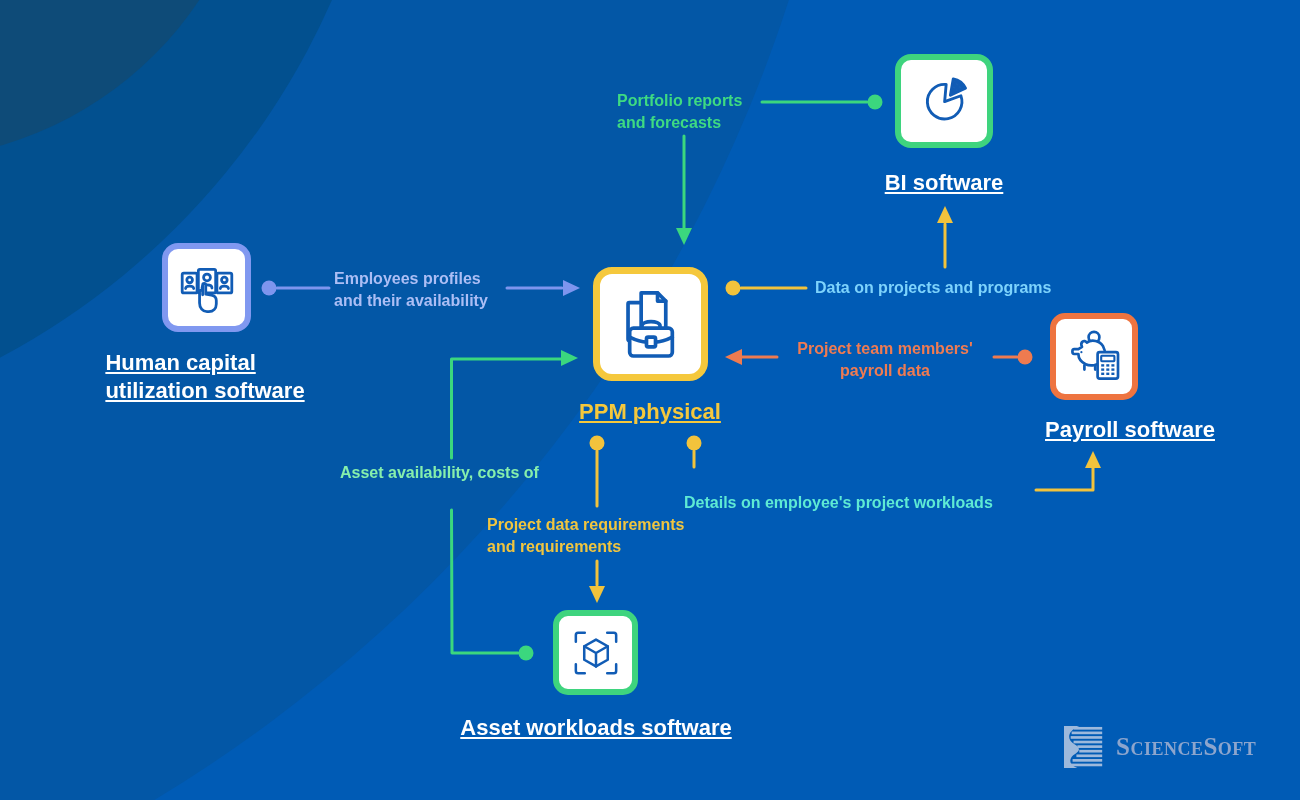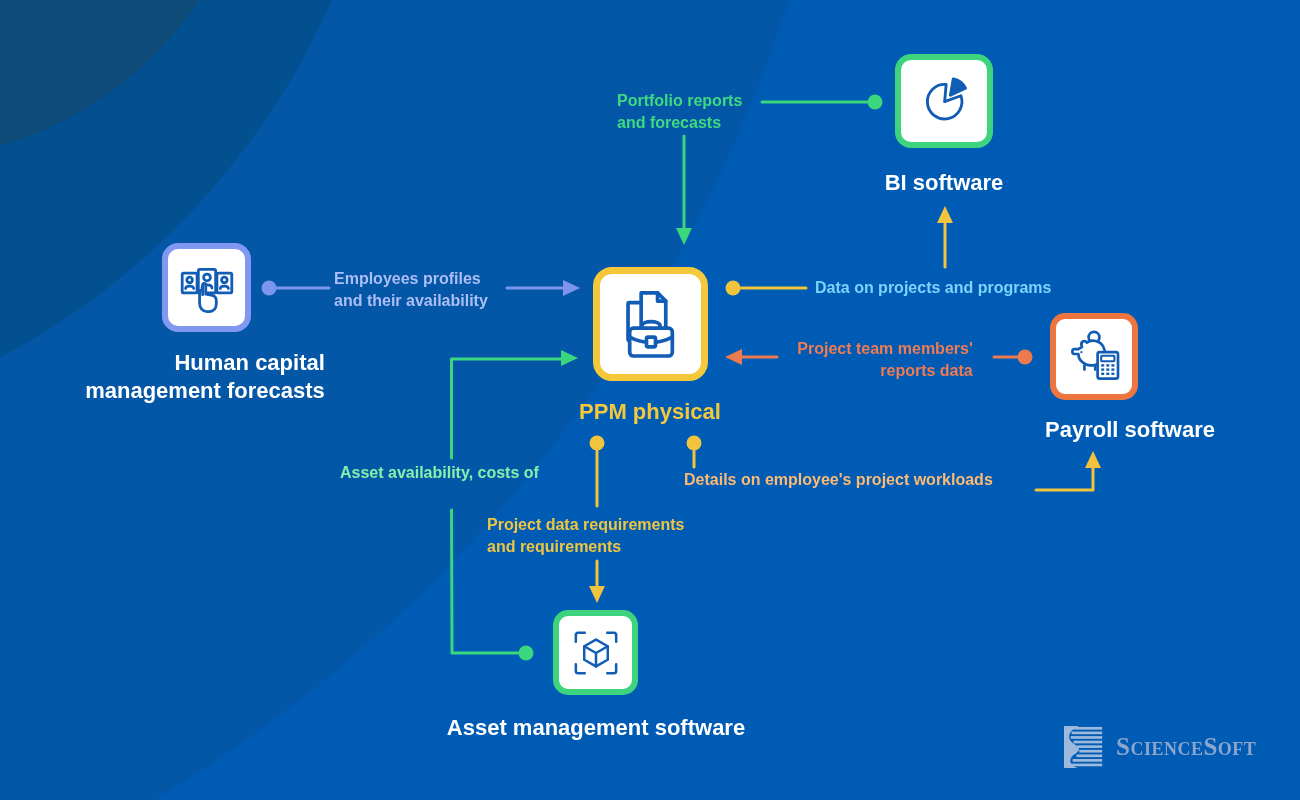--- a/index.html
+++ b/index.html
@@ -20,39 +20,39 @@
     display:flex;align-items:center;justify-content:center;
   }
   #tile-hcm    {left:162px; top:243px; width:89px;  height:89px;  border:6px solid #8098F0; border-radius:16px;}
   #tile-ppm    {left:593px; top:267px; width:115px; height:114px; border:7px solid #F5C83C; border-radius:19px;}
   #tile-bi     {left:895px; top:54px;  width:98px;  height:94px;  border:6px solid #3ED47E; border-radius:16px;}
   #tile-payroll{left:1050px;top:313px; width:88px;  height:87px;  border:6px solid #EE7440; border-radius:15px;}
   #tile-asset  {left:553px; top:610px; width:85px;  height:85px;  border:6px solid #3ED47E; border-radius:15px;}
 
   .node-label{
     position:absolute;color:#ffffff;font-weight:700;font-size:22px;line-height:28px;
-    text-align:right;transform:translateX(-50%);white-space:nowrap;
+    text-align:left;transform:translateX(-50%);white-space:nowrap;text-decoration:underline;
   }
   .node-label span{display:block;}
   #label-bi     {left:944px; top:169px;}
   #label-hcm    {left:205px; top:349px;}
   #label-ppm    {left:650px; top:398px;color:#F5C83C;}
   #label-payroll{left:1094px;top:416px;margin-left:36px;}
   #label-asset  {left:596px; top:714px;}
 
   .edge-label{
     position:absolute;font-weight:700;font-size:16px;line-height:21.5px;white-space:nowrap;
   }
   .edge-label span{display:block;}
   #elabel-hcm-ppm   {left:334px;top:268px;color:#ACBEF5;}
   #elabel-bi-ppm    {left:617px;top:90px; color:#3EDA82;}
   #elabel-ppm-bi    {left:815px;top:277px;color:#7dd3fc;}
-  #elabel-payroll-ppm{left:885px;top:338px;color:#EF7B52;text-align:right;transform:translateX(-50%);}
+  #elabel-payroll-ppm{left:885px;top:338px;color:#EF7B52;text-align:center;transform:translateX(-50%);}
   #elabel-ppm-asset {left:487px;top:514px;color:#F0C53F;}
-  #elabel-ppm-payroll{left:684px;top:469px;color:#fdba74;}
+  #elabel-ppm-payroll{left:684px;top:492px;color:#5eead4;}
   #elabel-asset-ppm {left:340px;top:462px;color:#86efac;}
 
   .logo{position:absolute;left:1064px;top:726px;display:flex;align-items:center;}
   .logo-text{
     margin-left:10px;color:#8CA5CD;font-size:25px;font-weight:700;
     font-variant:small-caps;letter-spacing:0.5px;font-family:Liberation Serif, serif;
   }
 </style>
 </head>
 <body>
@@ -185,46 +185,46 @@
       <path d="M30,86 L18,86 Q14,86 14,82 L14,70"></path>
       <path d="M50,26 L71,38 L71,62 L50,74 L29,62 L29,38 Z" fill="#ffffff"></path>
       <path d="M29,38 L50,50 L71,38 M50,50 L50,74"></path>
     </svg>
   </div>
 
   <div class="node-label" id="label-bi">BI software</div>
 
   <div class="node-label" id="label-hcm">
     <span>Human capital</span>
-    <span>management forecasts</span>
+    <span>utilization software</span>
   </div>
 
   <div class="node-label" id="label-ppm">PPM physical</div>
 
   <div class="node-label" id="label-payroll">Payroll software</div>
 
-  <div class="node-label" id="label-asset">Asset management software</div>
+  <div class="node-label" id="label-asset">Asset workloads software</div>
 
   <div class="edge-label" id="elabel-hcm-ppm">
     <span>Employees profiles</span>
     <span>and their availability</span>
   </div>
 
   <div class="edge-label" id="elabel-bi-ppm">
     <span>Portfolio reports</span>
     <span>and forecasts</span>
   </div>
 
   <div class="edge-label" id="elabel-ppm-bi">
     <span>Data on projects and programs</span>
   </div>
 
   <div class="edge-label" id="elabel-payroll-ppm">
     <span>Project team members'</span>
-    <span>reports data</span>
+    <span>payroll data</span>
   </div>
 
   <div class="edge-label" id="elabel-ppm-asset">
     <span>Project data requirements</span>
     <span>and requirements</span>
   </div>
 
   <div class="edge-label" id="elabel-ppm-payroll">
     <span>Details on employee's project workloads</span>
   </div>

